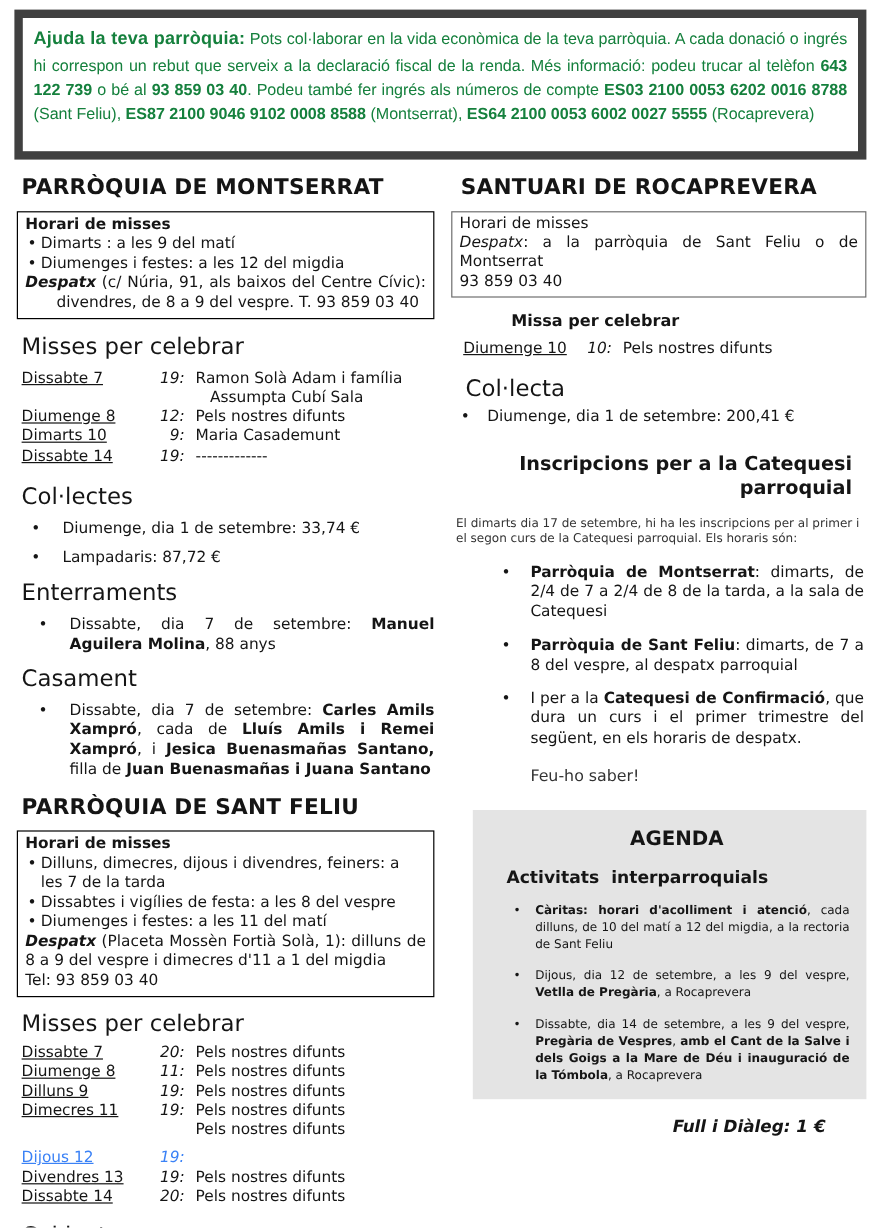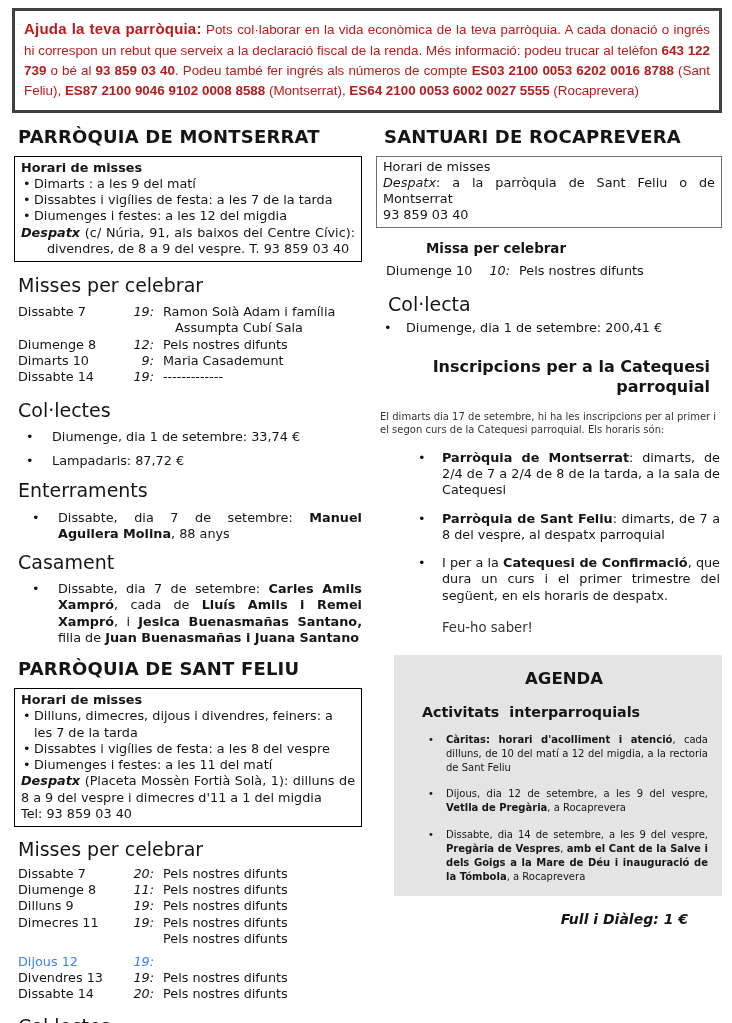--- a/index.html
+++ b/index.html
@@ -7,23 +7,23 @@
   body {
     width:732px; height:1023px; overflow:hidden;
     background:#ffffff; color:#151515;
     font-family:"DejaVu Sans", sans-serif;
     font-size:12.8px; line-height:1.27;
   }
   .page { padding:8px 10px 0 12px; width:732px; height:1023px; }
 
   
   .notice {
-    border:3px solid #404040; padding:7px 9px 9px 9px;
+    border:7px solid #404040; padding:7px 9px 21px 9px;
     font-family:"Liberation Sans", sans-serif;
-    font-size:13.4px; line-height:1.5; text-align:justify; color:#b91c1c;
+    font-size:13.4px; line-height:1.5; text-align:justify; color:#15803d;
   }
   .notice .nt { font-weight:900; font-size:15px; letter-spacing:.2px; }
   .notice b { font-weight:bold; }
 
   
   .cols { display:grid; grid-template-columns:350px 346px; column-gap:14px; margin-top:13px; }
 
   .sec-title { font-size:18px; font-weight:bold; letter-spacing:.2px; margin:0 0 7px 6px; white-space:nowrap; }
 
   .hours-box { border:1px solid #000; padding:3px 6px 4px 6px; margin-left:2px; }
@@ -31,21 +31,21 @@
   .hb-item { padding-left:13px; position:relative; }
   .hb-item::before { content:"•"; position:absolute; left:2px; }
   .office { text-align:justify; }
   .office.hang { padding-left:26px; text-indent:-26px; }
   .office .olabel { font-weight:bold; font-style:italic; }
   .office .olabel.plain { font-weight:normal; }
 
   .sub-hd { font-size:19px; font-weight:normal; margin:11px 0 7px 6px; }
 
   .mass-row { display:flex; margin-left:6px; line-height:1.26; }
-  .mr-day { width:100px; flex:none; }
+  .mr-day { width:100px; flex:none;text-decoration:underline; }
   .mr-time { width:36px; flex:none; text-align:right; font-style:italic; margin-right:9px; }
   .mr-text { flex:1; }
   .mass-row.cont .mr-text { padding-left:12px; }
   .muted { color:#3b82f6;margin-top:23px; }
 
   .bi { position:relative; padding-left:26px; margin:0 0 8px 14px; }
   .bi::before { content:"•"; position:absolute; left:0; }
   .bi.just { margin-left:20px; text-align:justify; }
   .bi b { font-weight:bold; }
 
@@ -78,21 +78,20 @@
 
   <div class="cols">
 
     <div class="col">
 
       <div class="sec-title">PARRÒQUIA DE MONTSERRAT</div>
 
       <div class="hours-box">
         <div class="hd">Horari de misses</div>
         <div class="hb-item">Dimarts : a les 9 del matí</div>
-        <div class="hb-item">Dissabtes i vigílies de festa: a les 7 de la tarda</div>
         <div class="hb-item">Diumenges i festes: a les 12 del migdia</div>
         <div class="office hang"><span class="olabel">Despatx</span><span> (c/ Núria, 91, als baixos del Centre Cívic): divendres, de 8 a 9 del vespre. T. 93 859 03 40</span></div>
       </div>
 
       <div class="sub-hd">Misses per celebrar</div>
 
       <div class="mass-table" style="margin-bottom:4px;">
         <div class="mass-row">
           <span class="mr-day">Dissabte 7</span>
           <span class="mr-time">19:</span>

